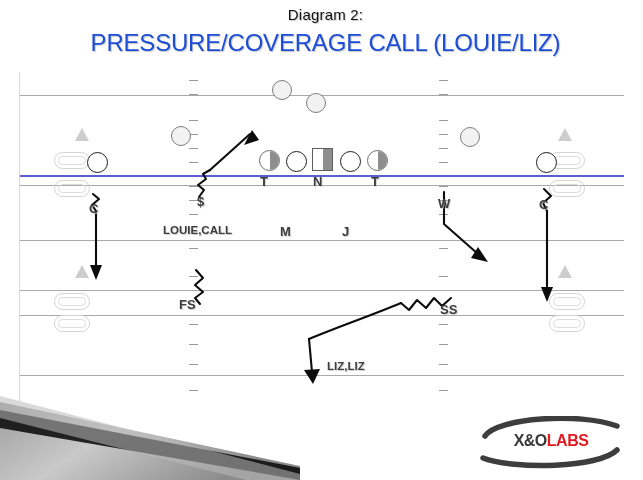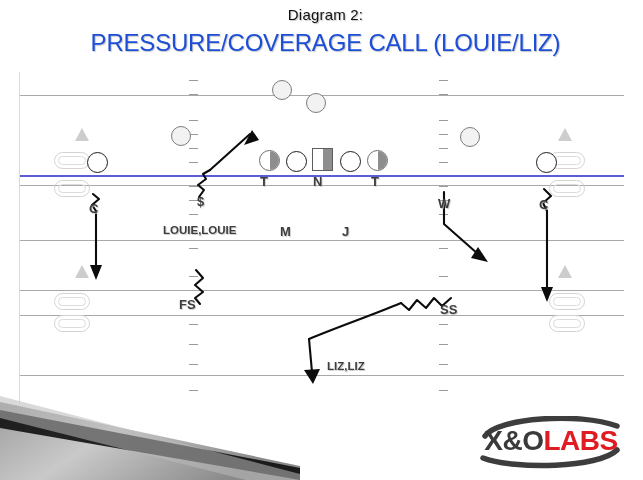--- a/index.html
+++ b/index.html
@@ -59,21 +59,21 @@
   #routes{position:absolute;left:0;top:0;width:604px;height:330px;}
   #routes path,#routes polyline,#routes line{fill:none;stroke:#0c0c0c;stroke-width:2.1;
        stroke-linecap:round;stroke-linejoin:round;}
 
   
   #wedge{position:absolute;left:0;bottom:0;width:300px;height:92px;overflow:hidden;}
 
   
   #logo{position:absolute;right:8px;bottom:8px;width:168px;height:56px;}
   .logo-row{position:absolute;left:0;top:14px;width:168px;text-align:center;
-            font-family:"Liberation Sans",sans-serif;font-weight:bold;font-size:28px;
+            font-family:"Liberation Sans",sans-serif;font-weight:bold;font-size:16px;
             letter-spacing:-.5px;line-height:22px;}
   .logo-xo{color:#3a3a3a;}
   .logo-labs{color:#e01b22;}
   .logo-tag{position:absolute;left:0;top:36px;width:168px;text-align:center;
             font-family:"Liberation Sans",sans-serif;font-size:7.4px;color:#5c5c5c;
             letter-spacing:.05px;}
 </style>
 </head>
 <body>
 
@@ -202,21 +202,21 @@
     <div class="lbl" style="left:293px;top:102px">N</div>
     <div class="lbl" style="left:351px;top:102px">T</div>
     <div class="lbl" style="left:177px;top:122px">$</div>
     <div class="lbl" style="left:69px;top:129px">C</div>
     <div class="lbl" style="left:418px;top:124px">W</div>
     <div class="lbl" style="left:519px;top:125px">C</div>
     <div class="lbl" style="left:260px;top:152px">M</div>
     <div class="lbl" style="left:322px;top:152px">J</div>
     <div class="lbl" style="left:159px;top:225px">FS</div>
     <div class="lbl" style="left:420px;top:230px">SS</div>
-    <div class="lbl small" style="left:143px;top:152px">LOUIE,LOUIE</div>
+    <div class="lbl small" style="left:143px;top:152px">LOUIE,CALL</div>
     <div class="lbl small" style="left:307px;top:288px">LIZ,LIZ</div>
   </div>
 
   <div id="wedge">
     <svg width="300" height="92" viewBox="0 0 300 92">
       <defs>
         <linearGradient id="gwedge" x1="0" y1="0" x2="1" y2="0.4">
           <stop offset="0" stop-color="#9d9d9d"></stop>
           <stop offset="0.45" stop-color="#c9c9c9"></stop>
           <stop offset="1" stop-color="#8a8a8a"></stop>

